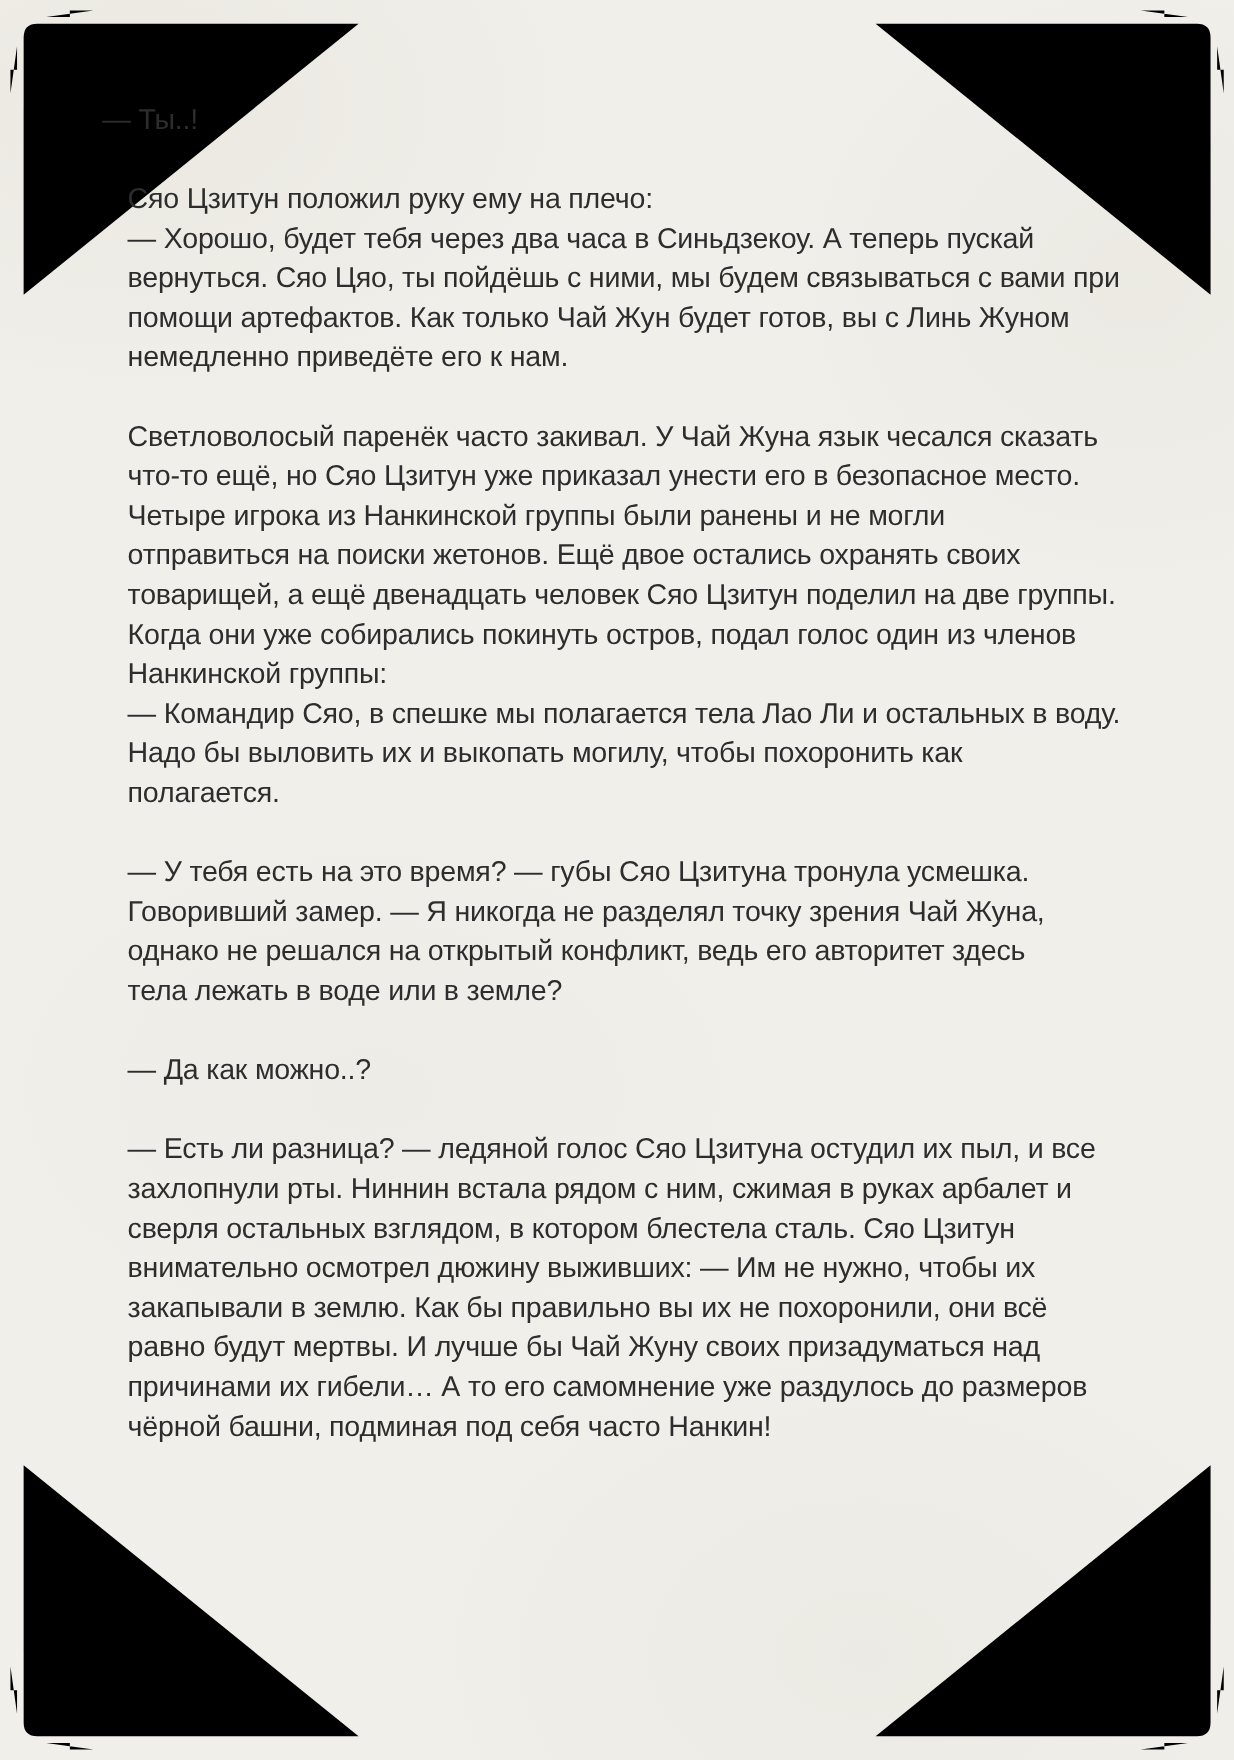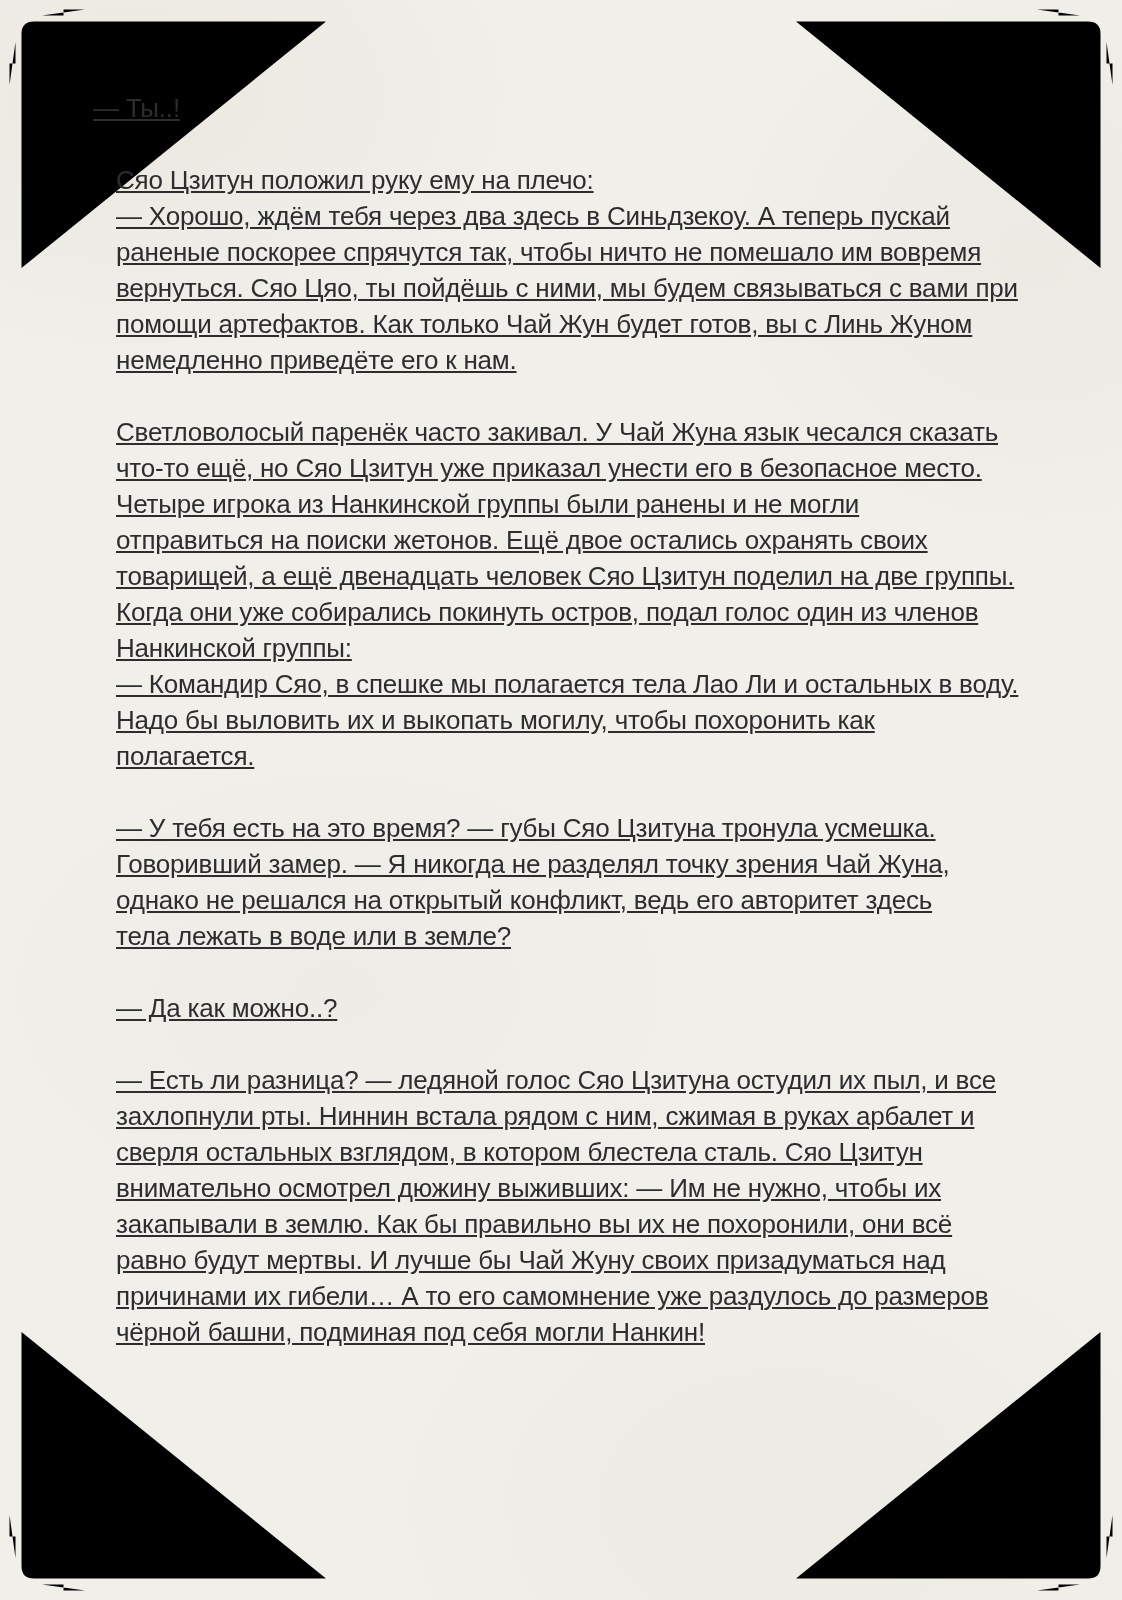--- a/index.html
+++ b/index.html
@@ -34,21 +34,20 @@
   .text {
     position: absolute;
     left: 93px;
     top: 90px;
     width: 950px;
     color: var(--text, #2d2d2d);
     font-family: "Liberation Sans", "DejaVu Sans", sans-serif;
     font-size: 26px;
     line-height: 36px;
     letter-spacing: -0.2px;
-    text-decoration: underline;
   }
   .block { margin: 0; }
   .block + .block { margin-top: 36px; margin-left: 23px; }
   .line { white-space: pre; }
 </style>
 </head>
 <body>
 
 <svg width="0" height="0" style="position:absolute">
   <defs>
@@ -82,22 +81,21 @@
   <svg class="corner br" viewBox="0 0 340 280">
       <use href="#corner-ornament"></use>
     </svg>
 
   <div class="text" id="text-root">
       <div class="block">
         <div class="line">— Ты..!</div>
       </div>
       <div class="block">
         <div class="line">Сяо Цзитун положил руку ему на плечо:</div>
-        <div class="line">— Хорошо, ждём тебя через два здесь в Синьдзекоу. А теперь пускай</div>
-        <div class="line">раненые поскорее спрячутся так, чтобы ничто не помешало им вовремя</div>
+        <div class="line">— Хорошо, будет тебя через два часа в Синьдзекоу. А теперь пускай</div>
         <div class="line">вернуться. Сяо Цяо, ты пойдёшь с ними, мы будем связываться с вами при</div>
         <div class="line">помощи артефактов. Как только Чай Жун будет готов, вы с Линь Жуном</div>
         <div class="line">немедленно приведёте его к нам.</div>
       </div>
       <div class="block">
         <div class="line">Светловолосый паренёк часто закивал. У Чай Жуна язык чесался сказать</div>
         <div class="line">что-то ещё, но Сяо Цзитун уже приказал унести его в безопасное место.</div>
         <div class="line">Четыре игрока из Нанкинской группы были ранены и не могли</div>
         <div class="line">отправиться на поиски жетонов. Ещё двое остались охранять своих</div>
         <div class="line">товарищей, а ещё двенадцать человек Сяо Цзитун поделил на две группы.</div>
@@ -117,16 +115,16 @@
         <div class="line">— Да как можно..?</div>
       </div>
       <div class="block">
         <div class="line">— Есть ли разница? — ледяной голос Сяо Цзитуна остудил их пыл, и все</div>
         <div class="line">захлопнули рты. Ниннин встала рядом с ним, сжимая в руках арбалет и</div>
         <div class="line">сверля остальных взглядом, в котором блестела сталь. Сяо Цзитун</div>
         <div class="line">внимательно осмотрел дюжину выживших: — Им не нужно, чтобы их</div>
         <div class="line">закапывали в землю. Как бы правильно вы их не похоронили, они всё</div>
         <div class="line">равно будут мертвы. И лучше бы Чай Жуну своих призадуматься над</div>
         <div class="line">причинами их гибели… А то его самомнение уже раздулось до размеров</div>
-        <div class="line">чёрной башни, подминая под себя могли Нанкин!</div>
+        <div class="line">чёрной башни, подминая под себя часто Нанкин!</div>
       </div>
     </div>
 </div>
 
 </body></html>

